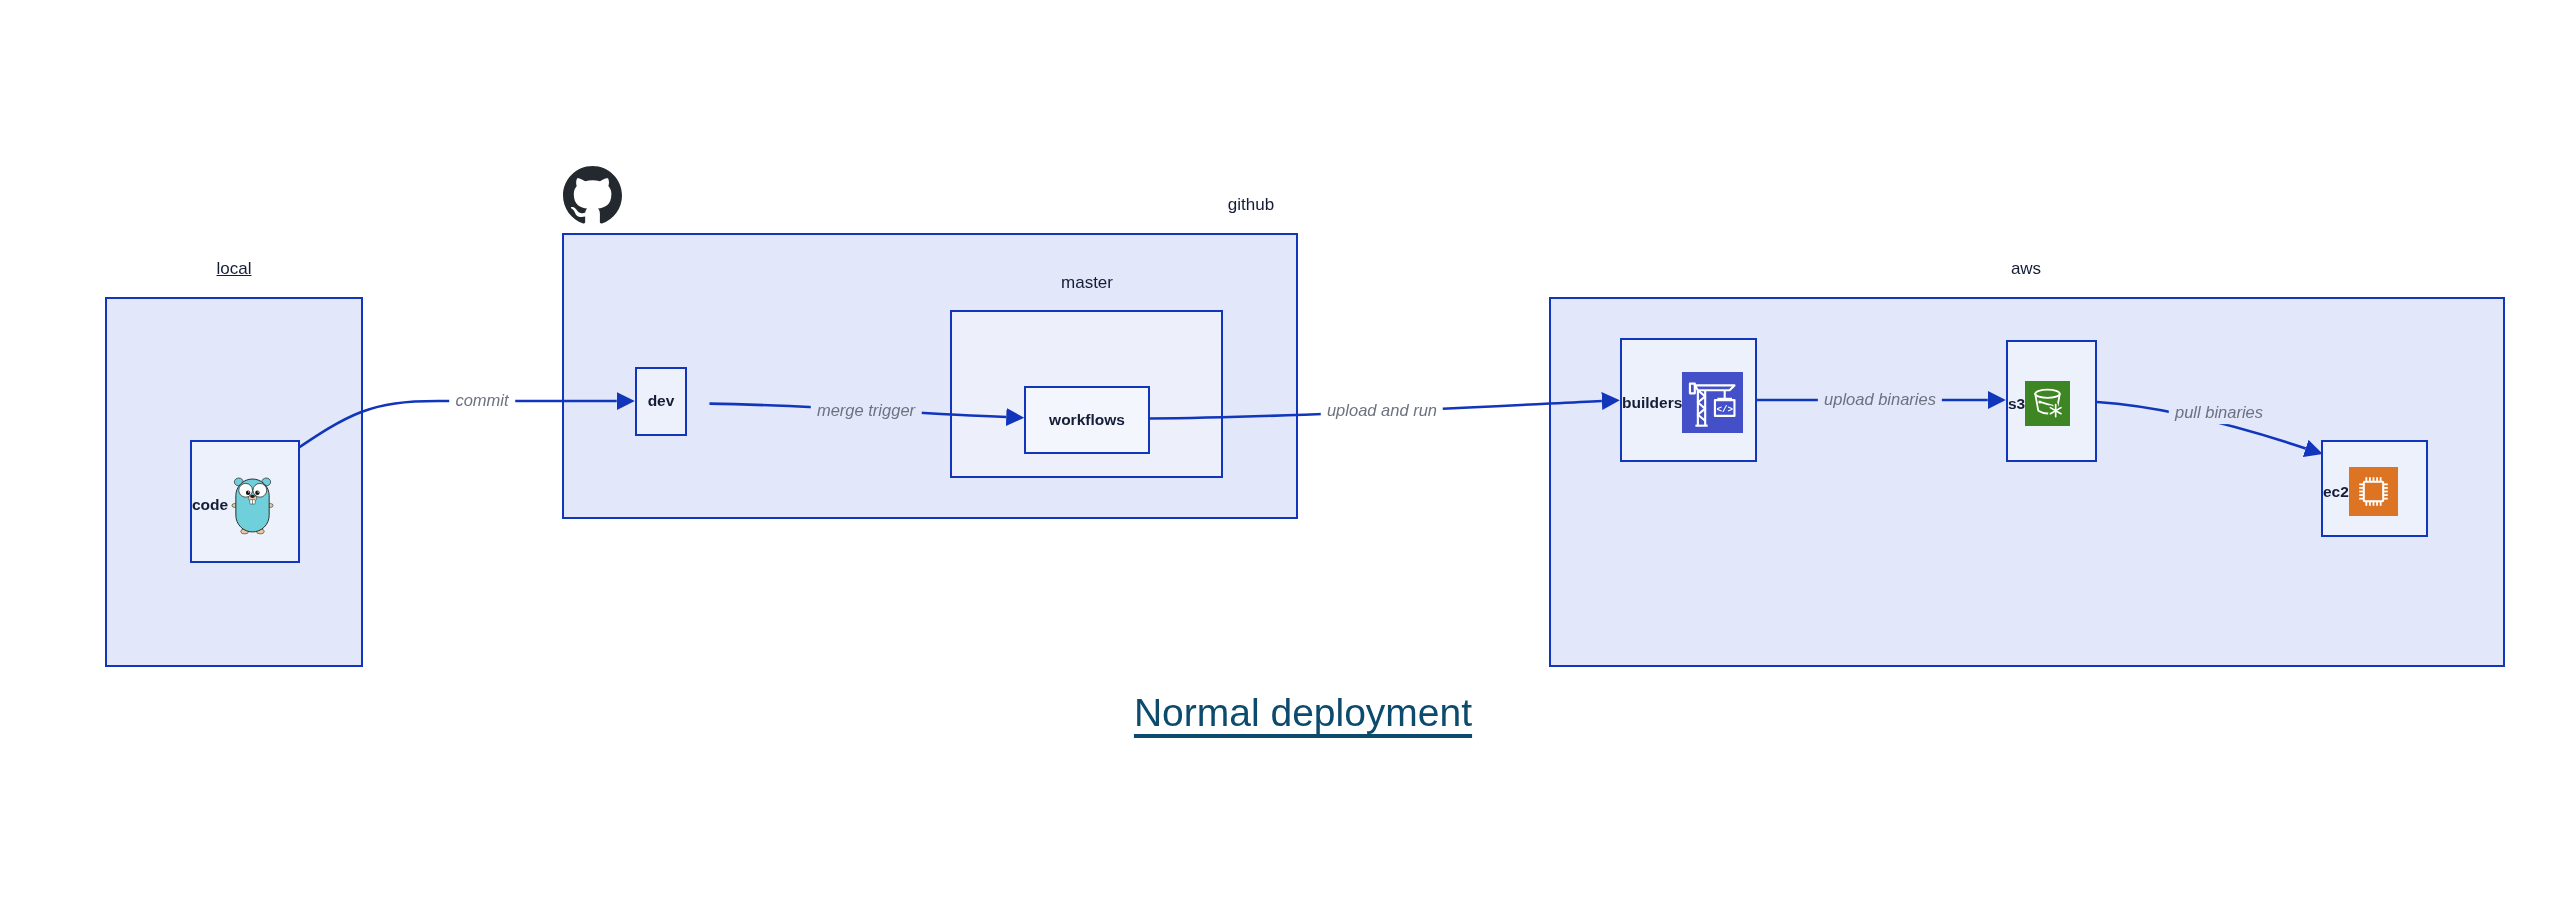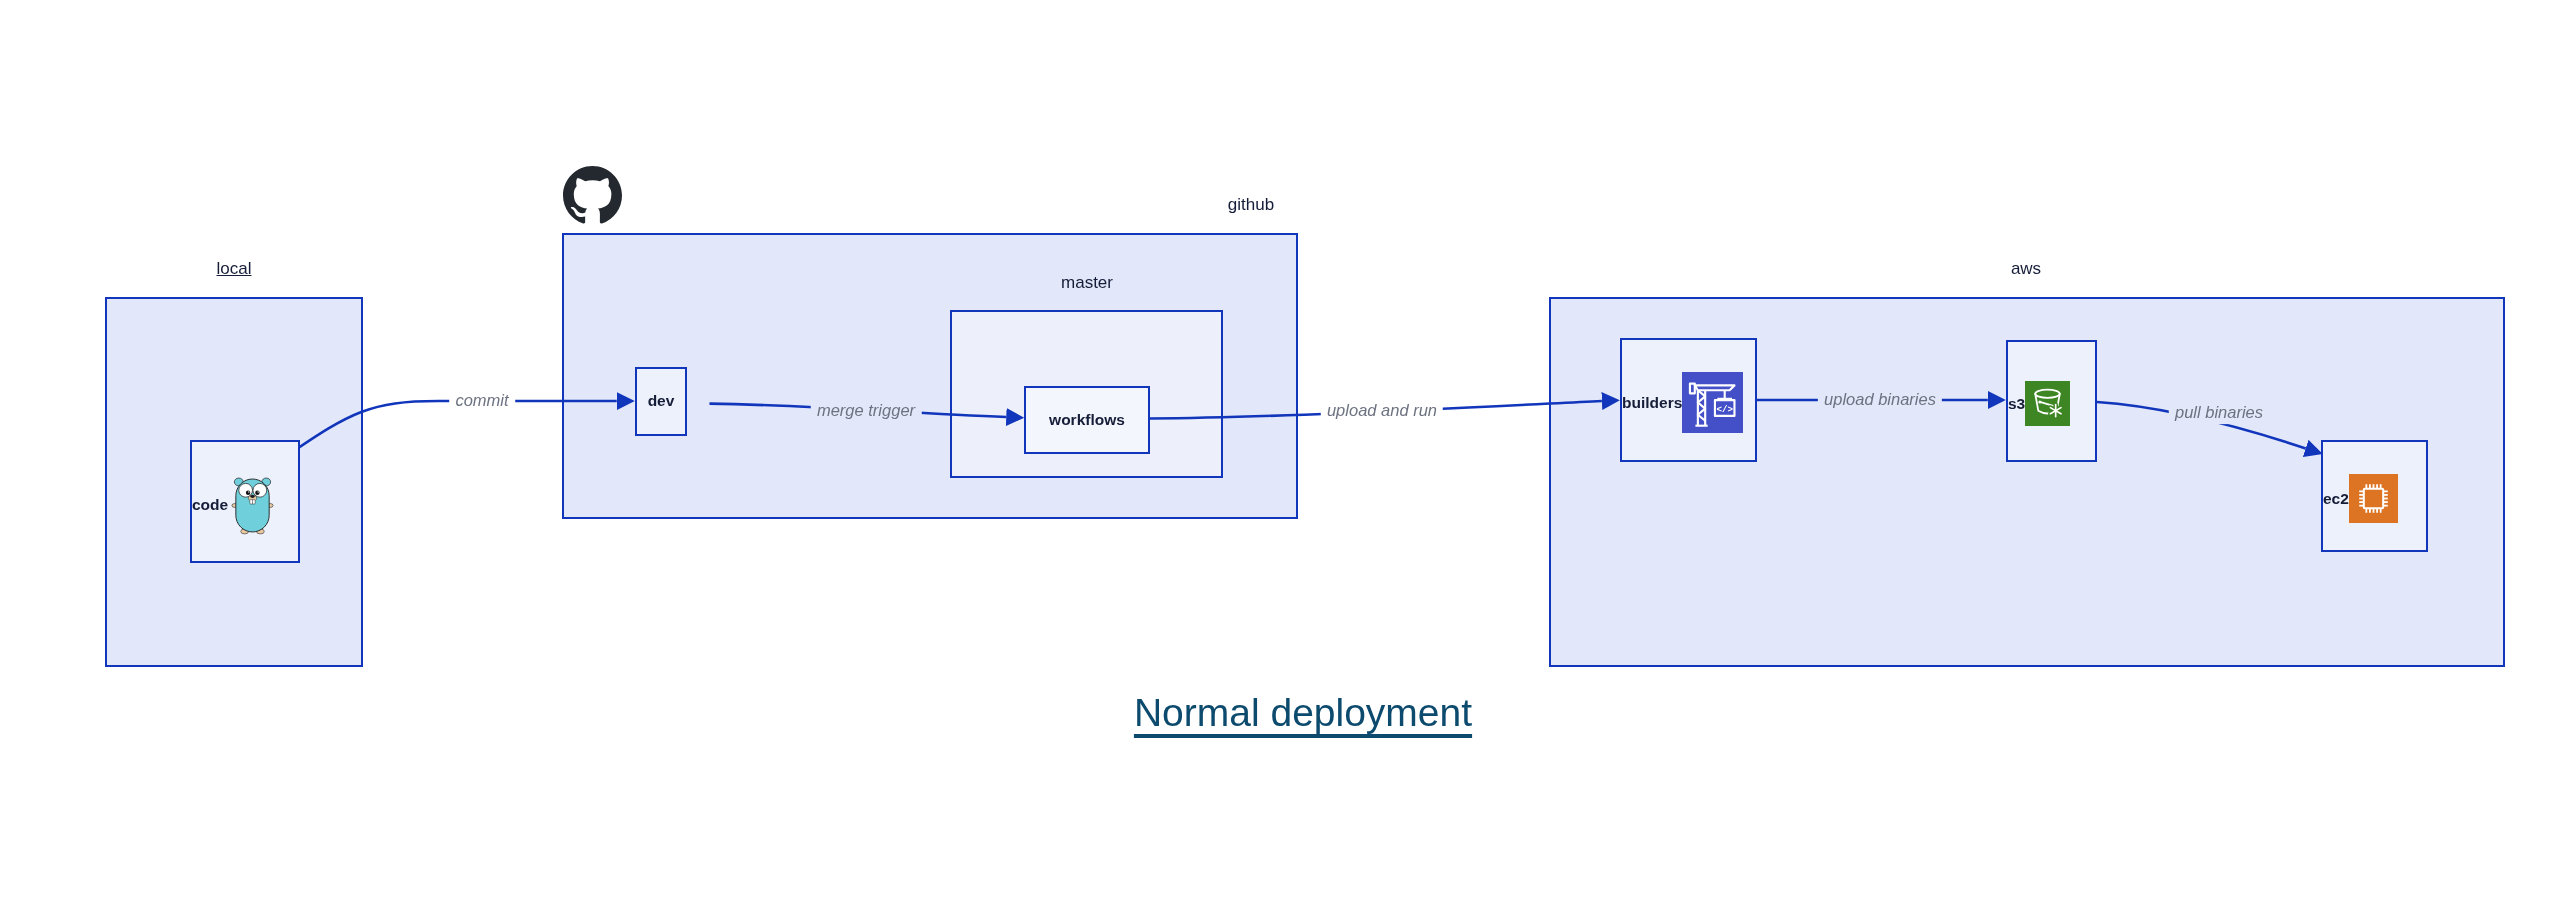--- a/index.html
+++ b/index.html
@@ -156,21 +156,21 @@
         </g>
         <g stroke="#ffffff" stroke-width="3.2" stroke-linecap="round">
           <line x1="60" y1="46" x2="60" y2="70"></line>
           <line x1="49.6" y1="52" x2="70.4" y2="64"></line>
           <line x1="70.4" y1="52" x2="49.6" y2="64"></line>
         </g>
       </svg>
     </div>
   </div>
 
-  <div class="node" style="left:2321px;top:440px;width:107px;height:112px;">
+  <div class="node" style="left:2321px;top:440px;width:107px;height:97px;">
     <div class="node-title padded">ec2</div>
     <div class="icon-wrap">
       <svg width="49" height="49" viewBox="0 0 96 96" aria-hidden="true">
         <rect x="0" y="0" width="96" height="96" fill="#DD7423"></rect>
         <rect x="29" y="29" width="38" height="38" rx="2" fill="none" stroke="#ffffff" stroke-width="4"></rect>
         <g stroke="#ffffff" stroke-width="3.5">
           <line x1="34" y1="20" x2="34" y2="29"></line>
             <line x1="41" y1="20" x2="41" y2="29"></line>
             <line x1="48" y1="20" x2="48" y2="29"></line>
             <line x1="55" y1="20" x2="55" y2="29"></line>

